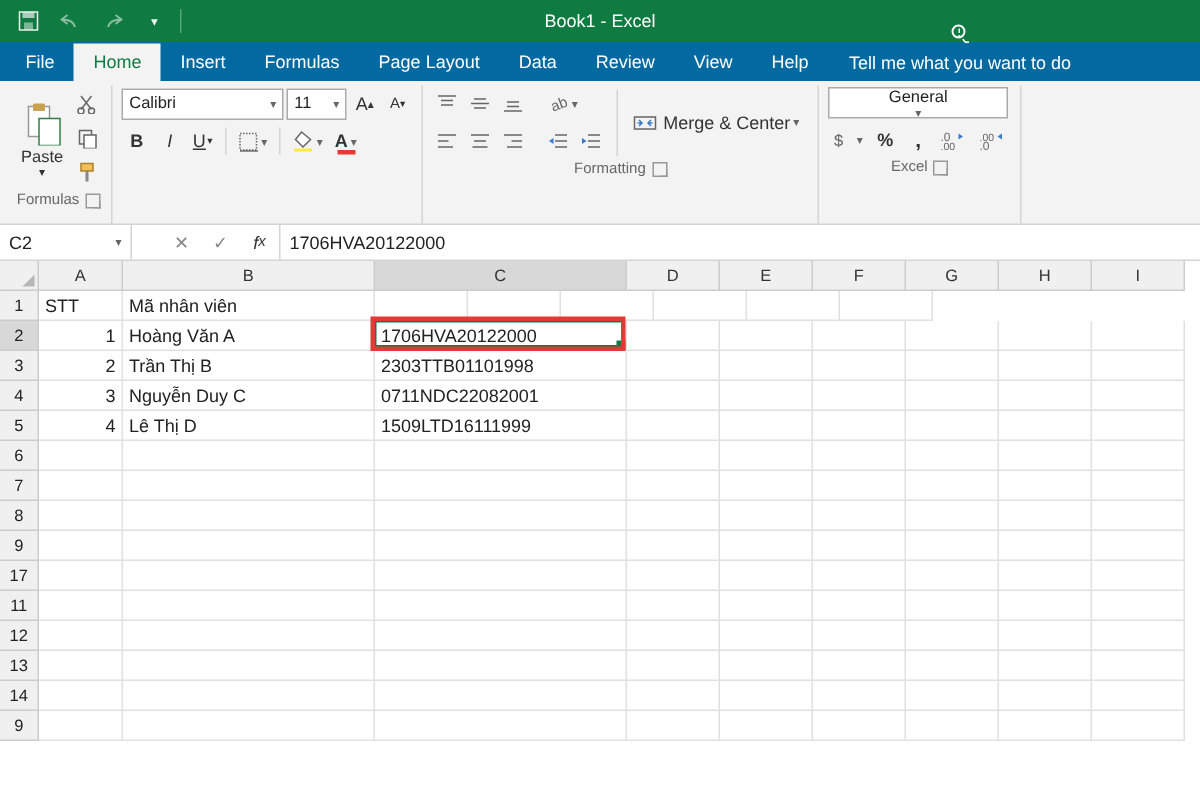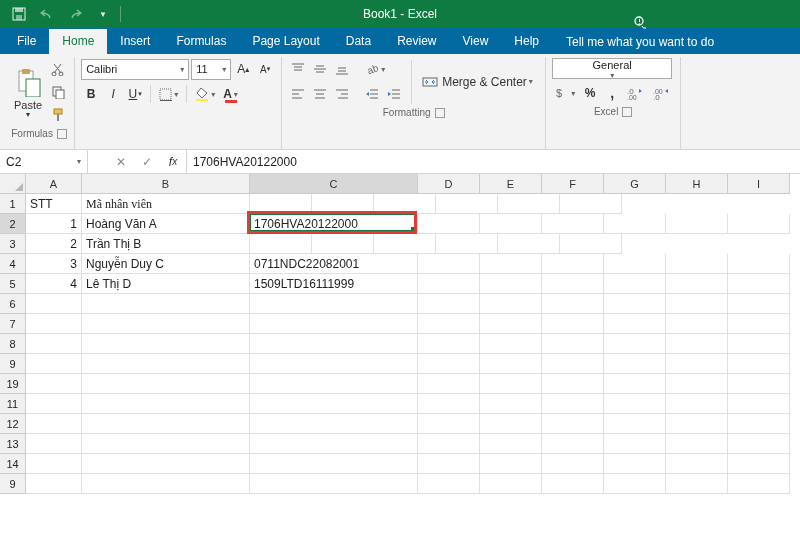--- a/index.html
+++ b/index.html
@@ -357,31 +357,31 @@
       <div class="row-headers">
           <div class="rh">1</div>
           <div class="rh active">2</div>
           <div class="rh">3</div>
           <div class="rh">4</div>
           <div class="rh">5</div>
           <div class="rh">6</div>
           <div class="rh">7</div>
           <div class="rh">8</div>
           <div class="rh">9</div>
-          <div class="rh">19</div>
+          <div class="rh">17</div>
           <div class="rh">11</div>
           <div class="rh">12</div>
           <div class="rh">13</div>
           <div class="rh">14</div>
           <div class="rh">9</div>
         </div>
       <div class="cells">
           <div class="cell-row">
             <div class="cell" style="width: 56px;">STT</div>
-            <div class="cell" style="width: 168px; font-family: Liberation Serif, serif;">Mã nhân viên</div>
+            <div class="cell" style="width: 168px;">Mã nhân viên</div>
             <div class="cell" style="width: 62px;"></div>
             <div class="cell" style="width: 62px;"></div>
             <div class="cell" style="width: 62px;"></div>
             <div class="cell" style="width: 62px;"></div>
             <div class="cell" style="width: 62px;"></div>
             <div class="cell" style="width: 62px;"></div>
           </div>
           <div class="cell-row">
             <div class="cell num" style="width: 56px;">1</div>
             <div class="cell" style="width: 168px;">Hoàng Văn A</div>
@@ -389,20 +389,21 @@
             <div class="cell" style="width: 62px;"></div>
             <div class="cell" style="width: 62px;"></div>
             <div class="cell" style="width: 62px;"></div>
             <div class="cell" style="width: 62px;"></div>
             <div class="cell" style="width: 62px;"></div>
             <div class="cell" style="width: 62px;"></div>
           </div>
           <div class="cell-row">
             <div class="cell num" style="width: 56px;">2</div>
             <div class="cell" style="width: 168px;">Trần Thị B</div>
+            <div class="cell" style="width: 168px;">2303TTB01101998</div>
             <div class="cell" style="width: 62px;"></div>
             <div class="cell" style="width: 62px;"></div>
             <div class="cell" style="width: 62px;"></div>
             <div class="cell" style="width: 62px;"></div>
             <div class="cell" style="width: 62px;"></div>
             <div class="cell" style="width: 62px;"></div>
           </div>
           <div class="cell-row">
             <div class="cell num" style="width: 56px;">3</div>
             <div class="cell" style="width: 168px;">Nguyễn Duy C</div>

